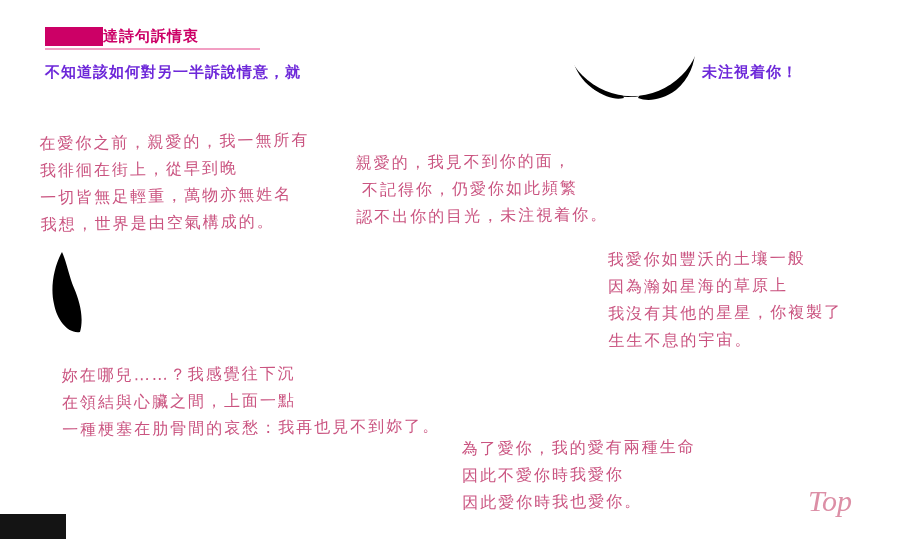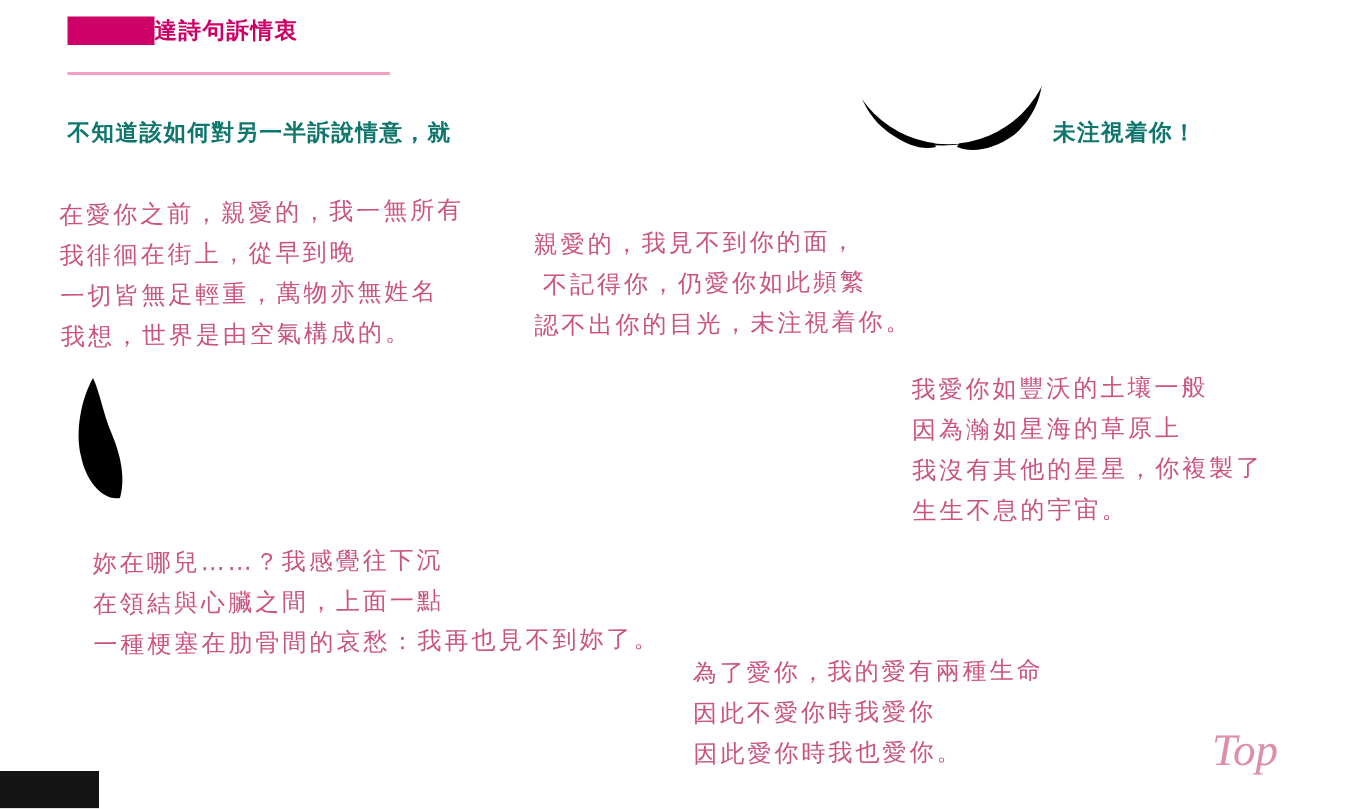--- a/index.html
+++ b/index.html
@@ -5,31 +5,31 @@
   html,body { margin:0; padding:0; background:#ffffff; }
   .page {
     position:relative;
     width:900px; height:539px;
     background:#ffffff;
     overflow:hidden;
     font-family:"DejaVu Sans","Liberation Sans",sans-serif;
   }
 
   
-  .title-row { position:absolute; left:45px; top:11px; display:flex; align-items:flex-end; z-index:3; }
+  .title-row { position:absolute; left:45px; top:27px; display:flex; align-items:flex-end; z-index:3; }
   .title-marker { width:58px; height:19px; background:#cc0066; }
   .page-title {
     font-size:15px; font-weight:bold; color:#cc0066;
     letter-spacing:1px; white-space:nowrap;
   }
   .title-underline { position:absolute; left:45px; top:48px; width:215px; height:2px; background:#f29fc3; z-index:2; }
 
   .intro {
-    position:absolute; top:79px; font-size:15px; font-weight:bold;
-    color:#0f766e; letter-spacing:1px; white-space:nowrap; z-index:1;
+    position:absolute; top:63px; font-size:15px; font-weight:bold;
+    color:#6d28d9; letter-spacing:1px; white-space:nowrap; z-index:1;
   }
   .intro-left  { left:45px; }
   .intro-right { left:702px; }
 
   
   .graphic-top  { position:absolute; left:558px; top:18px; z-index:2; }
   .graphic-left { position:absolute; left:46px; top:250px; z-index:1; }
   .circle-cutout {
     position:absolute; left:562px; top:-44px; width:140px; height:140px;
     background:#ffffff; border-radius:50%; z-index:2;

